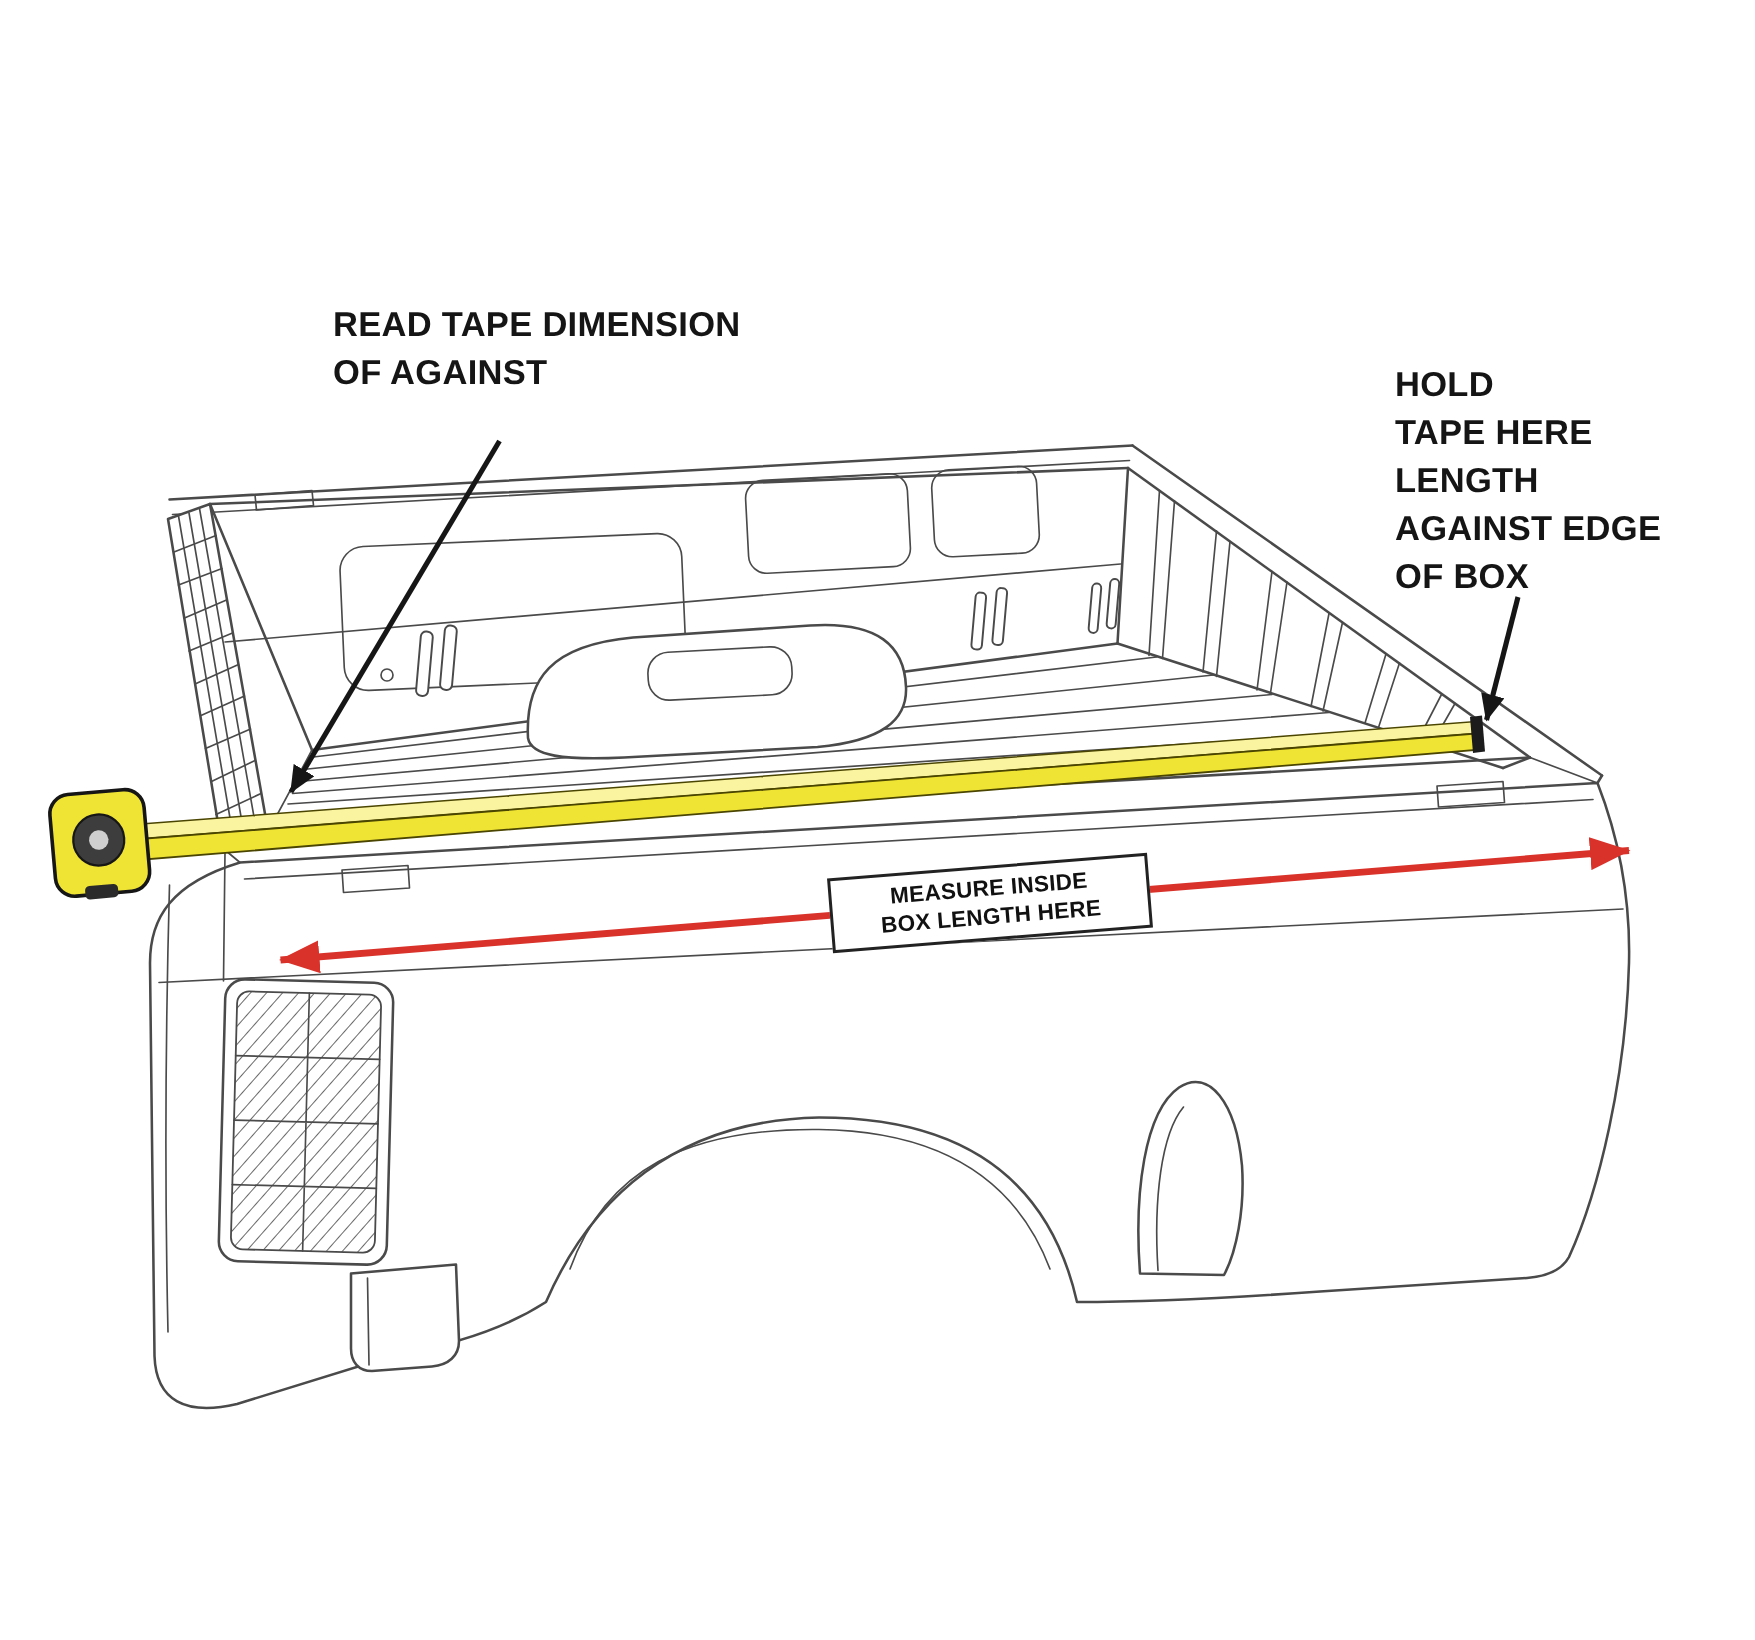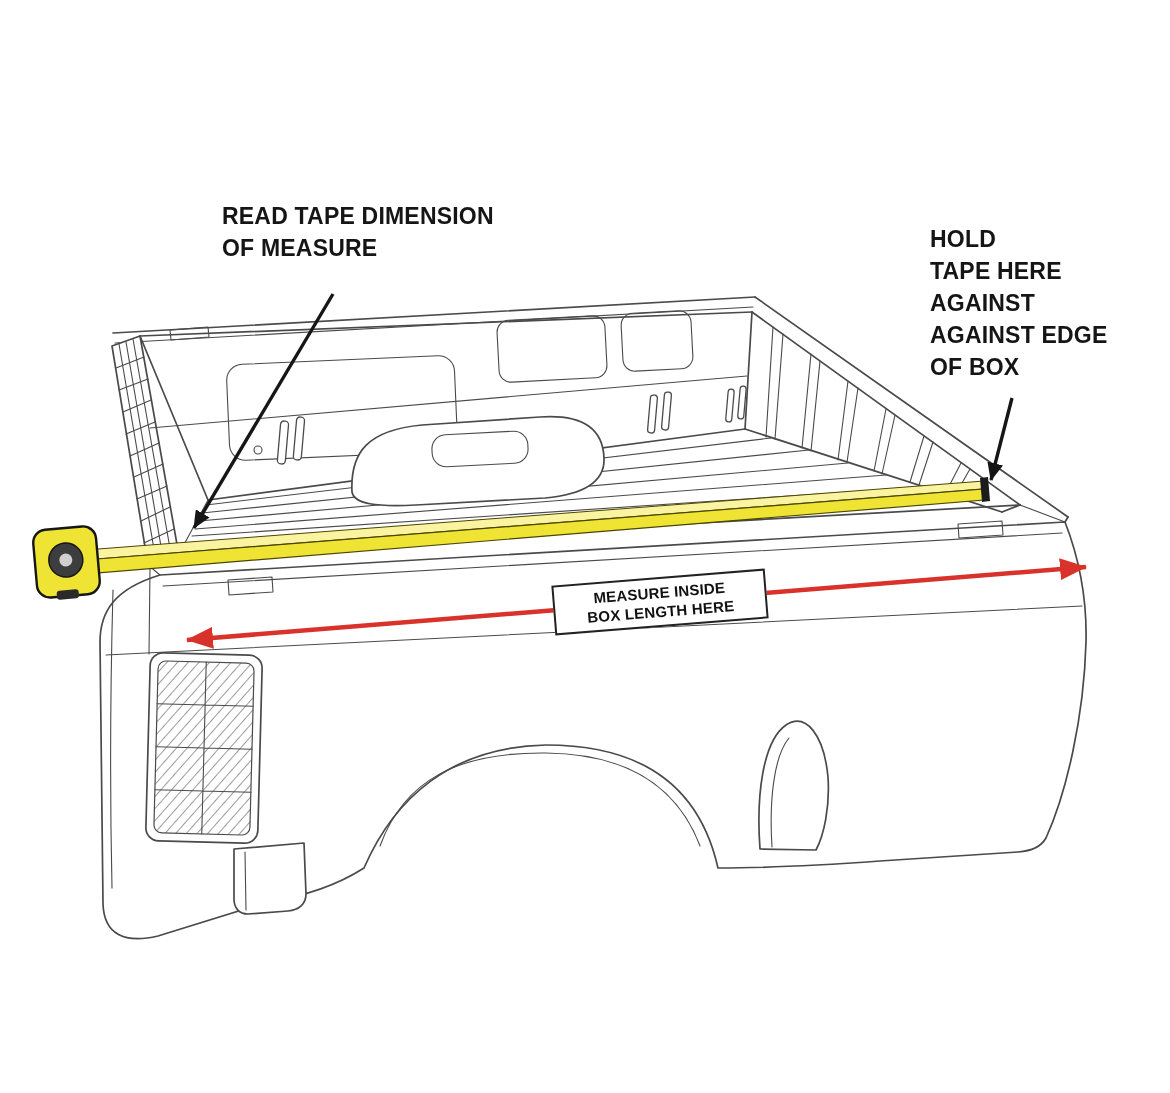--- a/index.html
+++ b/index.html
@@ -157,27 +157,27 @@
     </g>
 
     <g>
       <path class="blk" d="M333,294 L194,528" marker-end="url(#mBlack)"></path>
       <path class="blk" d="M1012,398 L991,480" marker-end="url(#mBlack)"></path>
     </g>
   </svg>
 
   <div class="annot" style="left:222px;top:200px;">
     <span>READ TAPE DIMENSION</span>
-    <span>OF MEASURE</span>
+    <span>OF AGAINST</span>
   </div>
 
-  <div class="annot" style="left:930px;top:223px;">
+  <div class="annot" style="left:930px;top:240px;">
     <span>HOLD</span>
     <span>TAPE HERE</span>
-    <span>AGAINST</span>
+    <span>LENGTH</span>
     <span>AGAINST EDGE</span>
     <span>OF BOX</span>
   </div>
 
   <div id="measure-label">
     <span>MEASURE INSIDE</span>
     <span>BOX LENGTH HERE</span>
   </div>
 
   <div id="footer-bar"></div>

